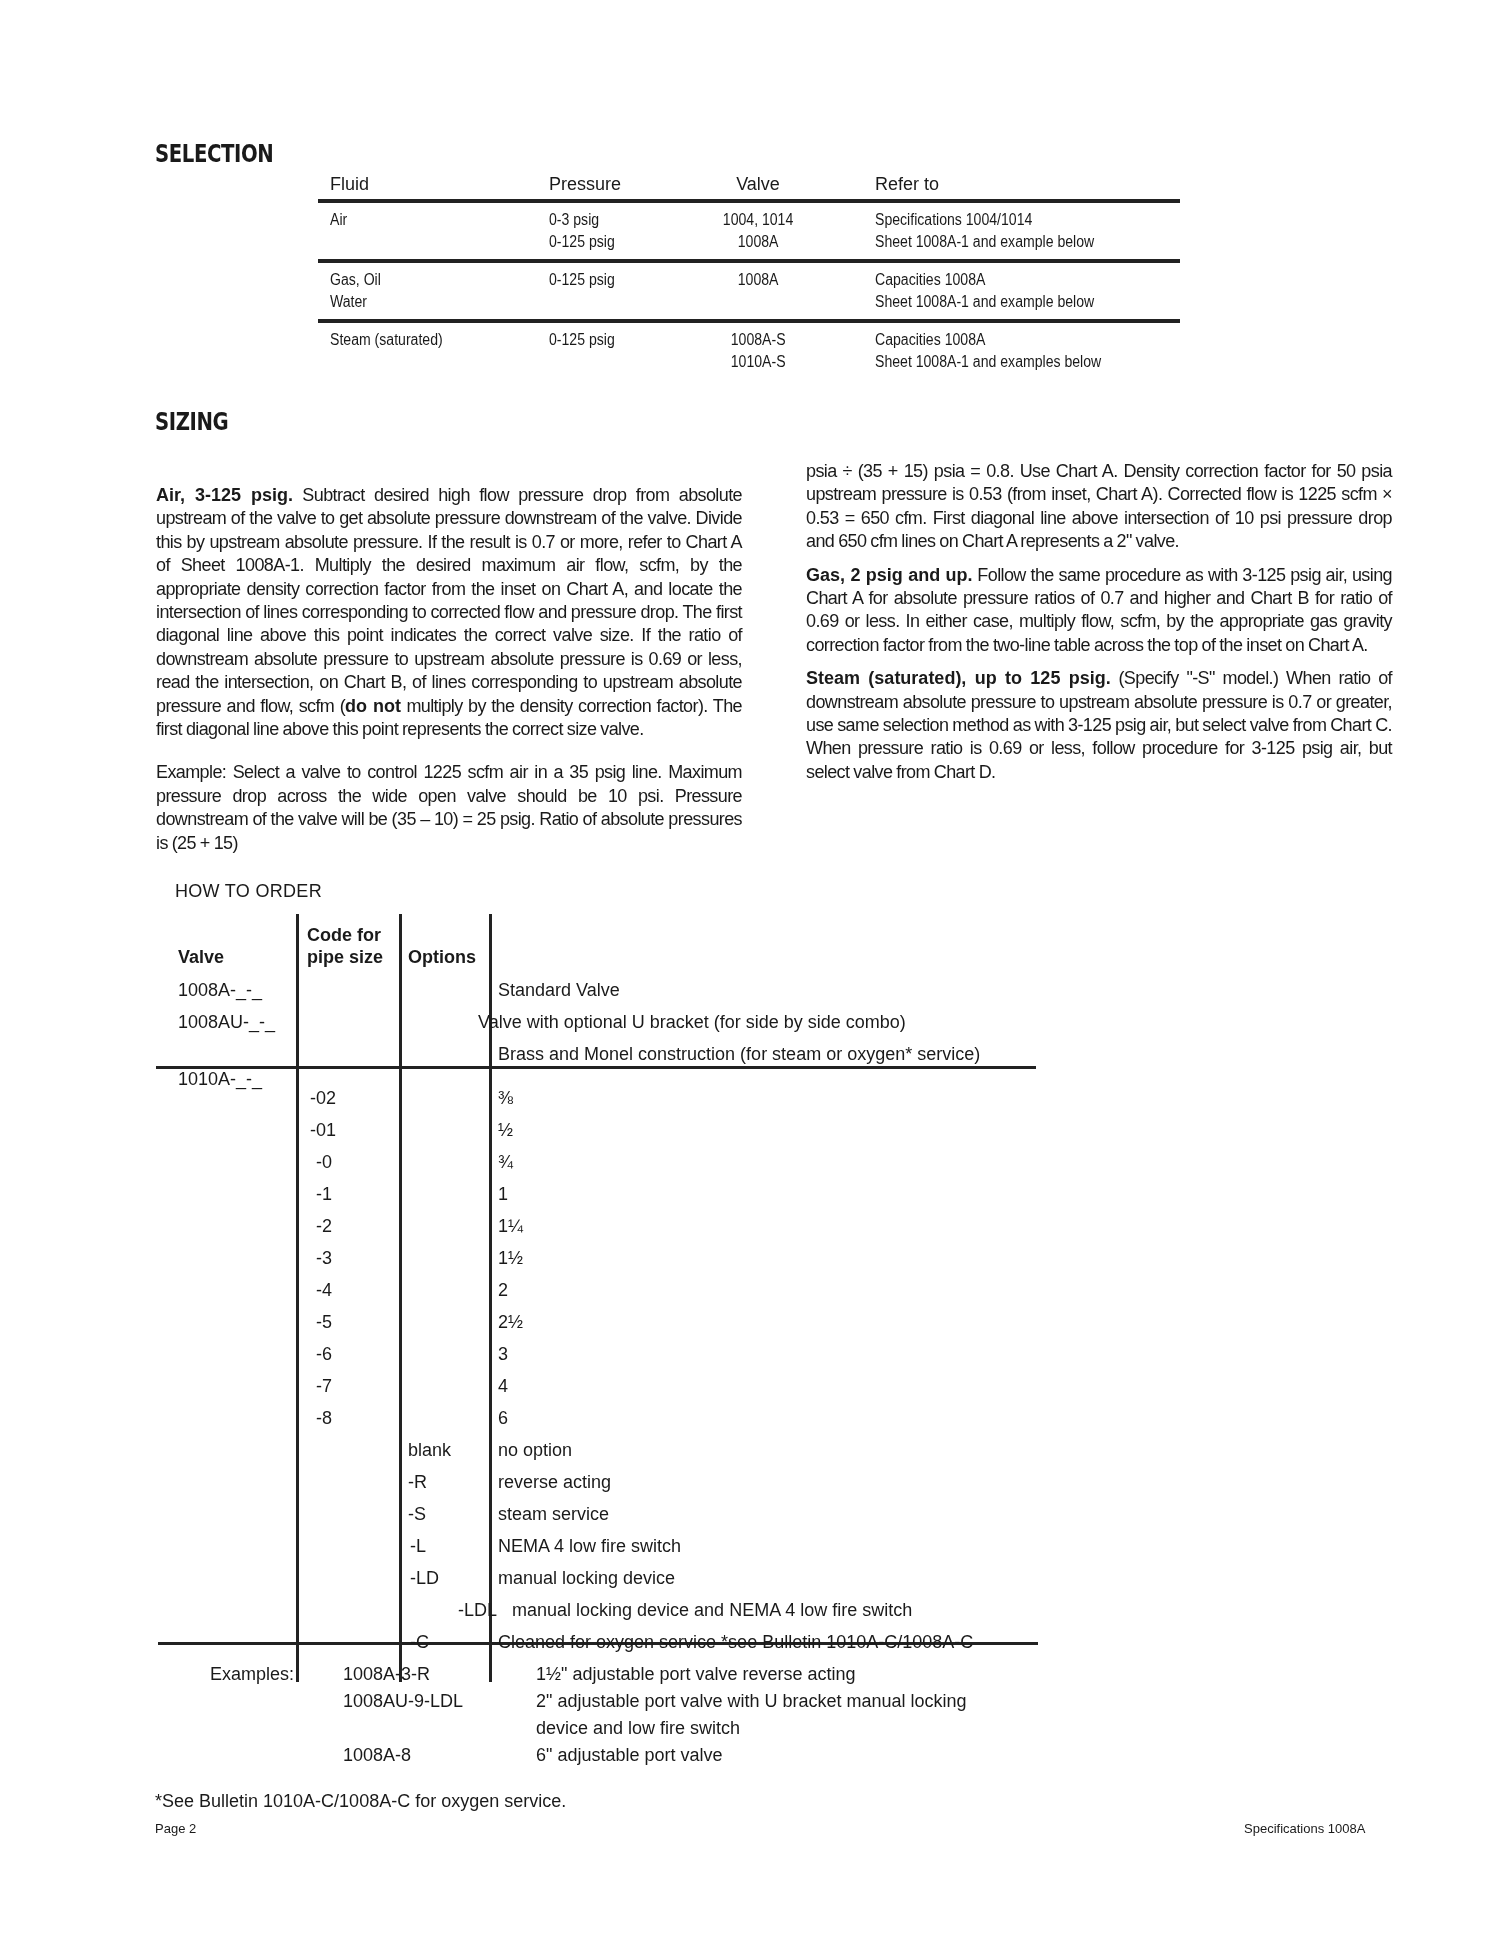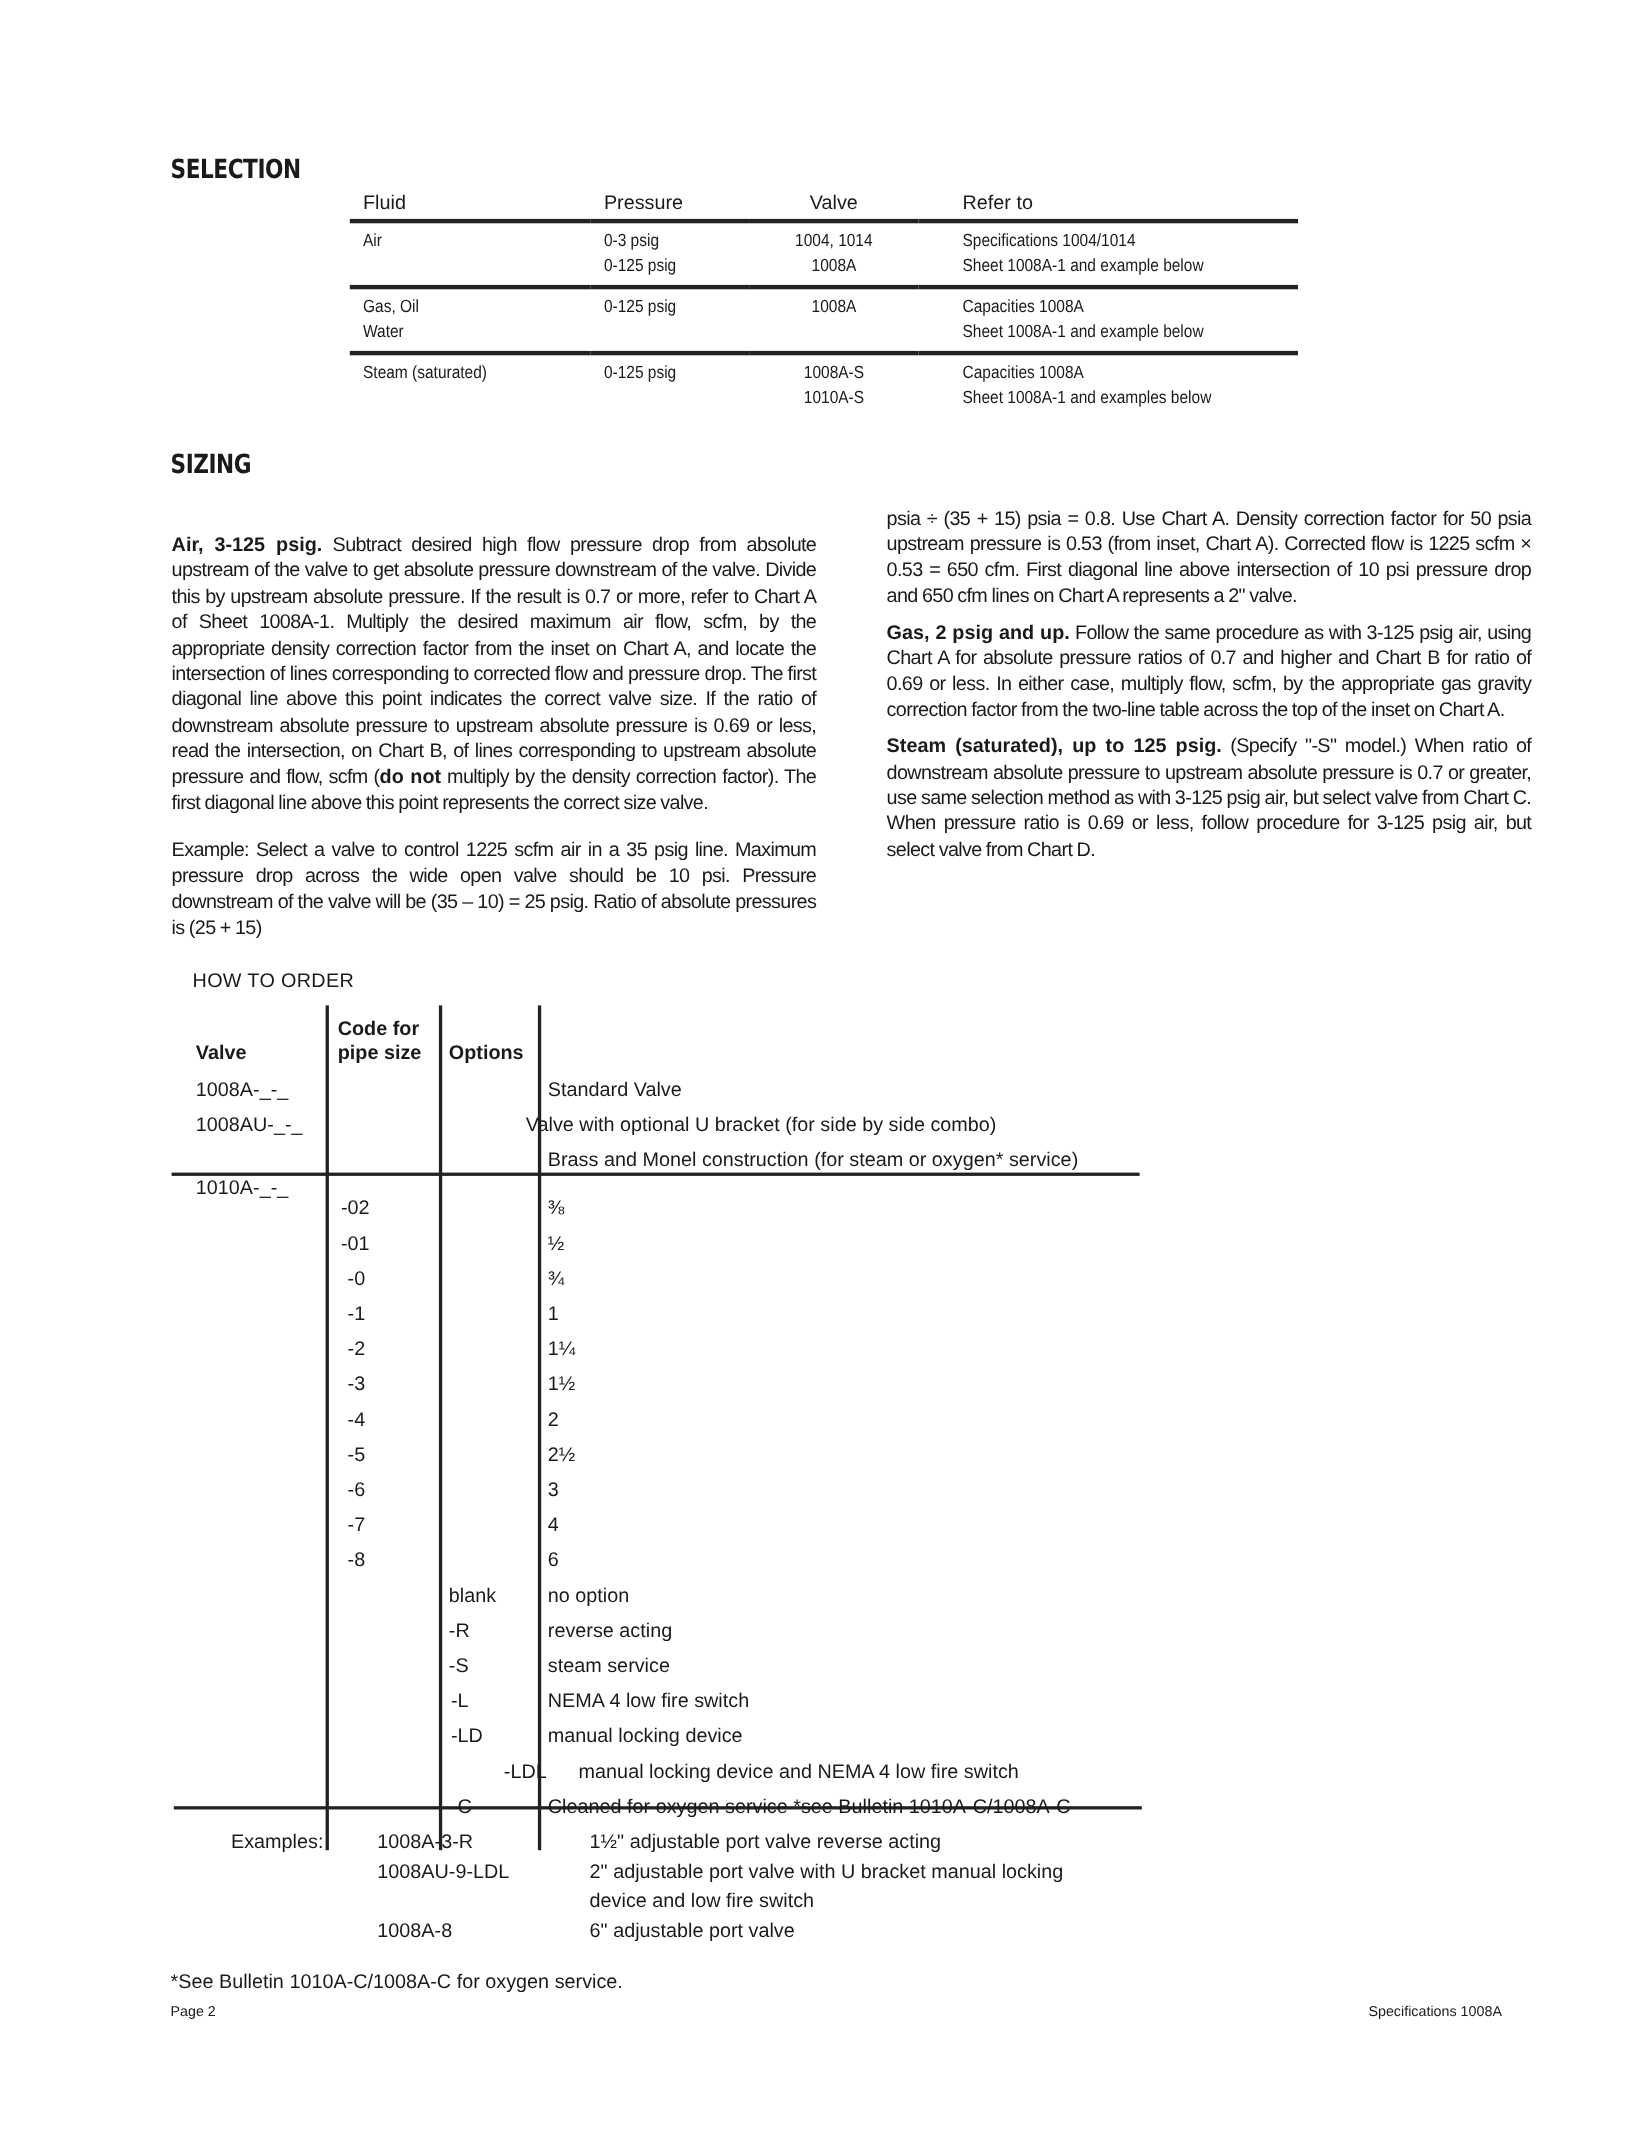--- a/index.html
+++ b/index.html
@@ -130,21 +130,21 @@
       <div class="cell" style="left: 498px; top: 1440px;">no option</div>
       <div class="cell" style="left: 408px; top: 1472px;">-R</div>
       <div class="cell" style="left: 498px; top: 1472px;">reverse acting</div>
       <div class="cell" style="left: 408px; top: 1504px;">-S</div>
       <div class="cell" style="left: 498px; top: 1504px;">steam service</div>
       <div class="cell" style="left: 410px; top: 1536px;">-L</div>
       <div class="cell" style="left: 498px; top: 1536px;">NEMA 4 low fire switch</div>
       <div class="cell" style="left: 410px; top: 1568px;">-LD</div>
       <div class="cell" style="left: 498px; top: 1568px;">manual locking device</div>
       <div class="cell" style="left: 410px; top: 1600px; margin-left: 48px;">-LDL</div>
-      <div class="cell" style="left: 526px; top: 1600px;">manual locking device and NEMA 4 low fire switch</div>
+      <div class="cell" style="left: 512px; top: 1600px;">manual locking device and NEMA 4 low fire switch</div>
       <div class="cell" style="left: 410px; top: 1632px;">-C</div>
       <div class="cell" style="left: 498px; top: 1632px;">Cleaned for oxygen service *see Bulletin 1010A-C/1008A-C</div>
     </div>
 </div>
 
 <div class="abs examples" style="left:170px; top:1661px;">Examples:</div>
 <div id="examples-list" class="abs examples" style="left:303px; top:1661px; width:740px;">
     <div style="position: absolute; left: 0px; top: 0px;">1008A-3-R</div>
     <div style="position: absolute; left: 193px; top: 0px; white-space: nowrap;">1½" adjustable port valve reverse acting</div>
     <div style="position: absolute; left: 0px; top: 27px;">1008AU-9-LDL</div>

